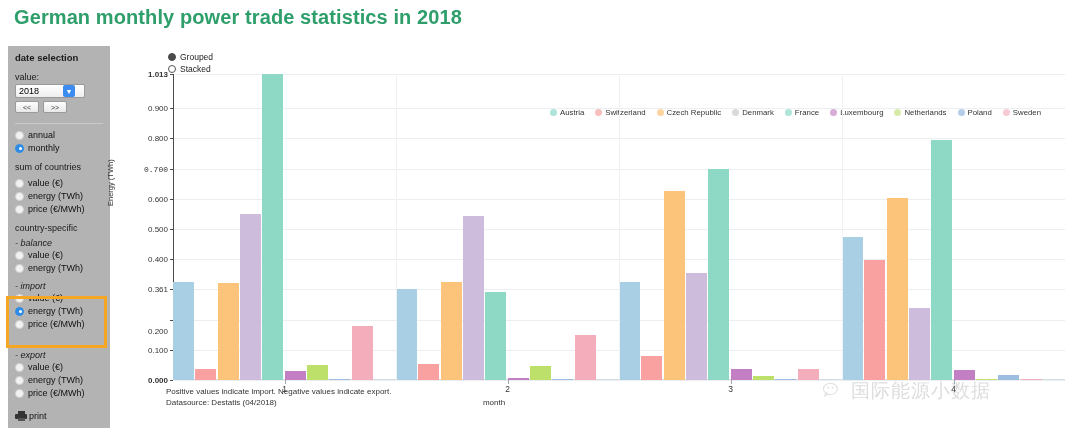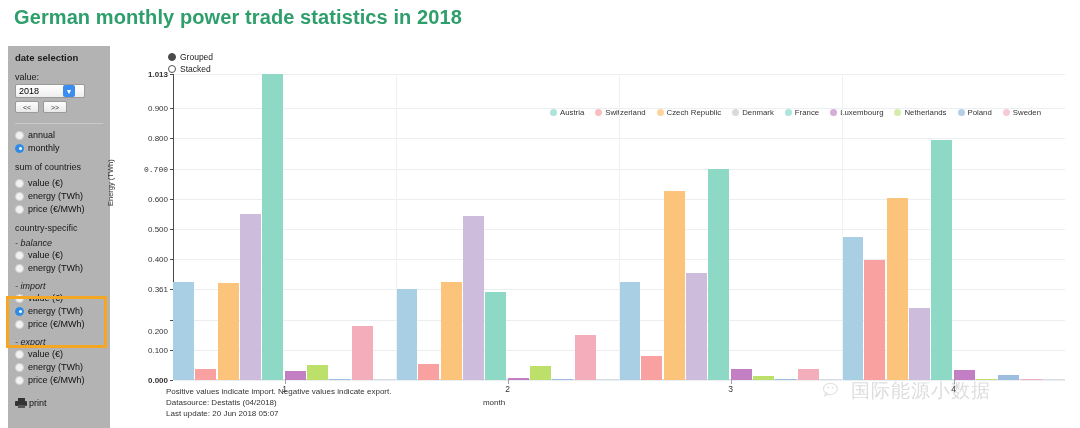--- a/index.html
+++ b/index.html
@@ -202,21 +202,21 @@
     <div class="radio-row">
       <span class="radio on"></span>
       <span class="radio-lab">energy (TWh)</span>
     </div>
     <div class="radio-row">
       <span class="radio"></span>
       <span class="radio-lab">price (€/MWh)</span>
     </div>
   </div>
 
-  <div class="sb-sub" style="margin-top:7px">- export</div>
+  <div class="sb-sub" style="margin-top:20px">- export</div>
   <div>
     <div class="radio-row">
       <span class="radio"></span>
       <span class="radio-lab">value (€)</span>
     </div>
     <div class="radio-row">
       <span class="radio"></span>
       <span class="radio-lab">energy (TWh)</span>
     </div>
     <div class="radio-row">
@@ -385,21 +385,20 @@
         <div class="vgrid" style="left: 50%;"></div>
         <div class="vgrid" style="left: 75%;"></div>
       </div>
   </div>
 
   <div class="xlabel">month</div>
 
   <div class="footnotes">
     <div>Positive values indicate import. Negative values indicate export.</div>
     <div>Datasource: Destatis (04/2018)</div>
-    <div>Last update: 20 Jun 2018 05:07</div>
   </div>
 </div>
 
 <div class="watermark">
   <svg class="wm-icon" viewBox="0 0 24 22">
     <ellipse cx="9" cy="8" rx="8" ry="6.6" fill="none" stroke="#9a9a9a" stroke-width="1.3"></ellipse>
     <path d="M4 12.5 L2.2 16.3 L6 14.4 Z" fill="none" stroke="#9a9a9a" stroke-width="1.3"></path>
     <circle cx="6.4" cy="6.6" r="1.05" fill="#9a9a9a"></circle>
     <circle cx="11.4" cy="6.6" r="1.05" fill="#9a9a9a"></circle>
   </svg>

